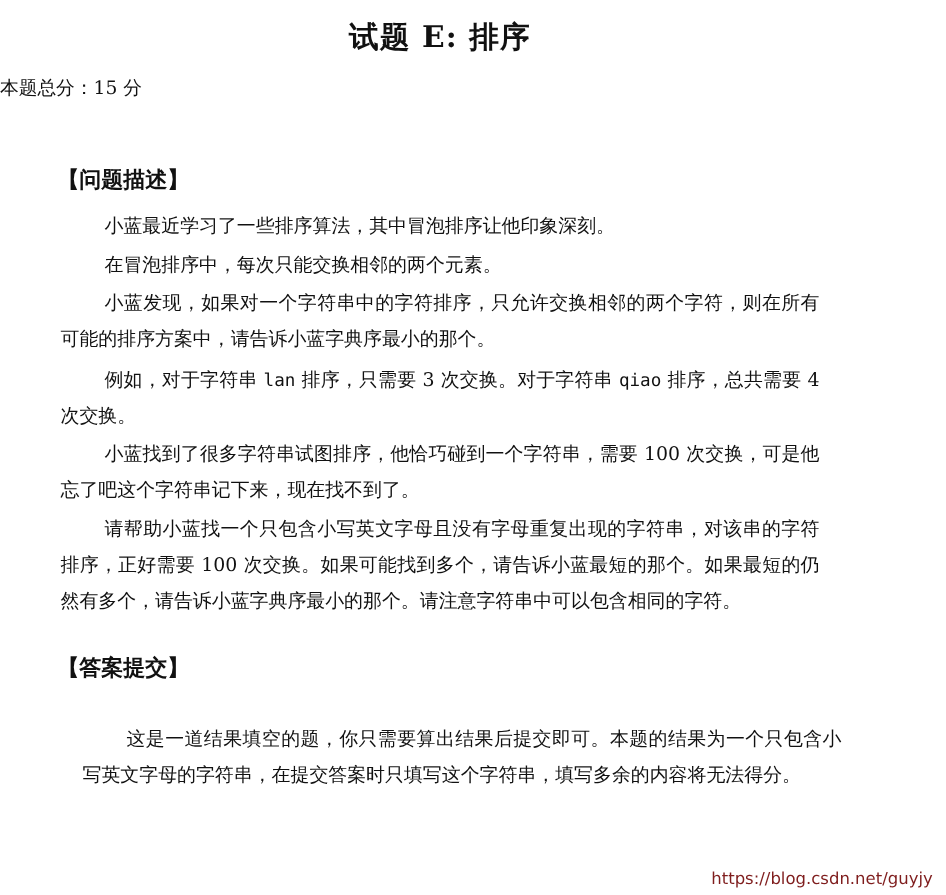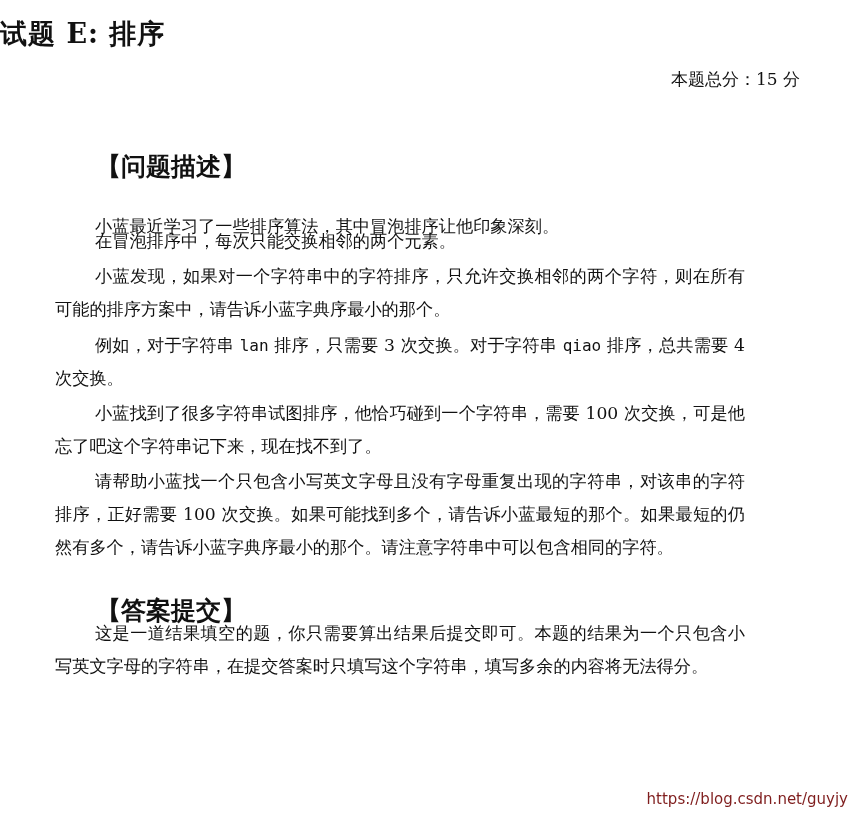--- a/index.html
+++ b/index.html
@@ -1,41 +1,41 @@
 <!DOCTYPE html>
 <html><head>
 <meta charset="utf-8">
 <style>
   html, body { margin: 0; padding: 0; background: #ffffff; }
   body { width: 860px; height: 814px; position: relative; overflow: hidden;
          font-family: "DejaVu Serif", "Liberation Serif", serif; color: #111; }
-  .title { position: absolute; top: 16px; left: 0; width: 800px; 
+  .title { position: absolute; top: 16px; left: 0; width: 800px; text-align: center;
            font-size: 27px; font-weight: bold; letter-spacing: 1px; }
-  .score { position: absolute; top: 68px; left: 0; width: 800px; text-align: right; font-size: 17px; }
-  .section-head { position: absolute; left: 52px; font-size: 25px; font-weight: bold;
-                  font-family: "DejaVu Sans", "Liberation Sans", sans-serif; margin-left: 44px; }
+  .score { position: absolute; top: 68px; left: 0; width: 800px; text-align: left; font-size: 17px; }
+  .section-head { position: absolute; left: 52px; font-size: 20px; font-weight: bold;
+                  font-family: "DejaVu Sans", "Liberation Sans", sans-serif; }
   .para { position: absolute; left: 55px; width: 690px; font-size: 17.2px; line-height: 33px;
           text-indent: 40px; text-align: justify; }
   .mono { font-family: "DejaVu Sans Mono", "Liberation Mono", monospace; font-size: 16px; }
   .watermark { position: absolute; right: 12px; bottom: 6px; font-size: 15px; color: #7f1d1d;
                font-family: "DejaVu Sans", "Liberation Sans", sans-serif; }
 </style>
 </head>
 <body>
 
 <div class="title">试题 E: 排序</div>
 <div class="score">本题总分：15 分</div>
 
 <div class="section-head" style="top:150px;">【问题描述】</div>
 
-<div class="para" style="top:190px;margin-top:20px;">小蓝最近学习了一些排序算法，其中冒泡排序让他印象深刻。</div>
+<div class="para" style="top:190px;">小蓝最近学习了一些排序算法，其中冒泡排序让他印象深刻。</div>
 <div class="para" style="top:225px;">在冒泡排序中，每次只能交换相邻的两个元素。</div>
 <div class="para" style="top:260px;">小蓝发现，如果对一个字符串中的字符排序，只允许交换相邻的两个字符，则在所有可能的排序方案中，请告诉小蓝字典序最小的那个。</div>
 <div class="para" style="top:329px;">
   <span>例如，对于字符串 </span><span class="mono">lan</span><span> 排序，只需要 3 次交换。对于字符串 </span><span class="mono">qiao</span><span> 排序，总共需要 4 次交换。</span>
 </div>
 <div class="para" style="top:397px;">小蓝找到了很多字符串试图排序，他恰巧碰到一个字符串，需要 100 次交换，可是他忘了吧这个字符串记下来，现在找不到了。</div>
 <div class="para" style="top:465px;">请帮助小蓝找一个只包含小写英文字母且没有字母重复出现的字符串，对该串的字符排序，正好需要 100 次交换。如果可能找到多个，请告诉小蓝最短的那个。如果最短的仍然有多个，请告诉小蓝字典序最小的那个。请注意字符串中可以包含相同的字符。</div>
 
 <div class="section-head" style="top:594px;">【答案提交】</div>
-<div class="para" style="top:617px;">这是一道结果填空的题，你只需要算出结果后提交即可。本题的结果为一个只包含小写英文字母的字符串，在提交答案时只填写这个字符串，填写多余的内容将无法得分。</div>
+<div class="para" style="top:656px;margin-left:20px;">这是一道结果填空的题，你只需要算出结果后提交即可。本题的结果为一个只包含小写英文字母的字符串，在提交答案时只填写这个字符串，填写多余的内容将无法得分。</div>
 
 <div class="watermark">https://blog.csdn.net/guyjy</div>
 
 </body></html>

